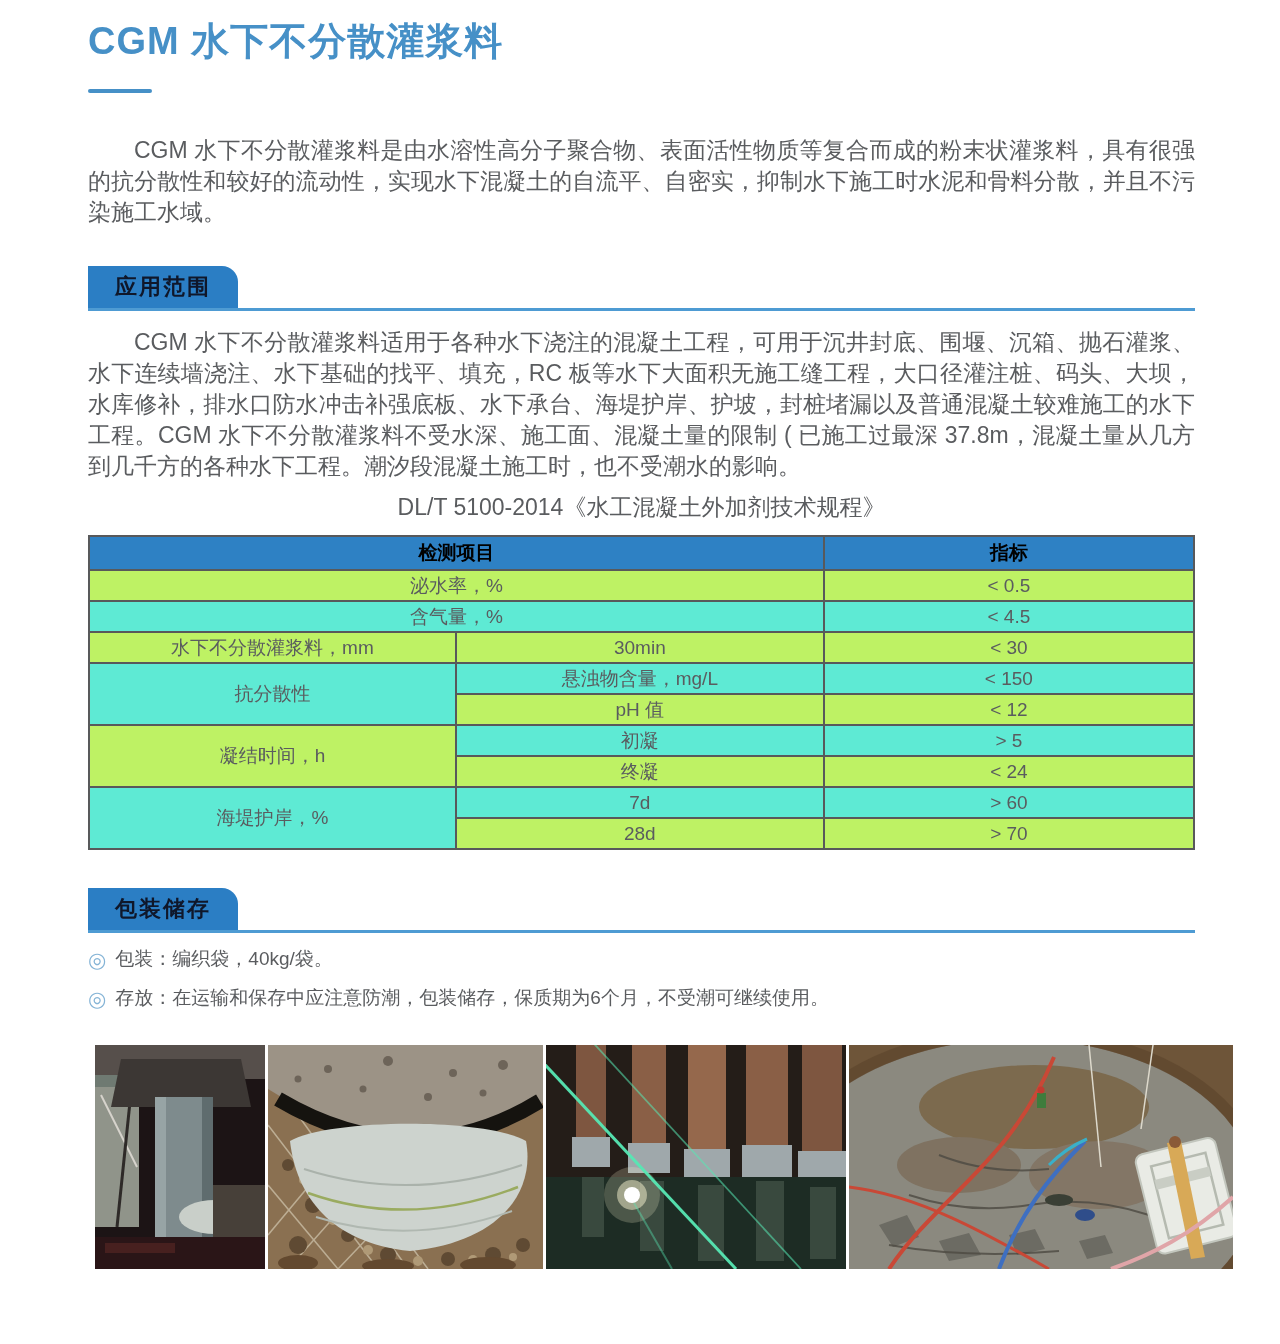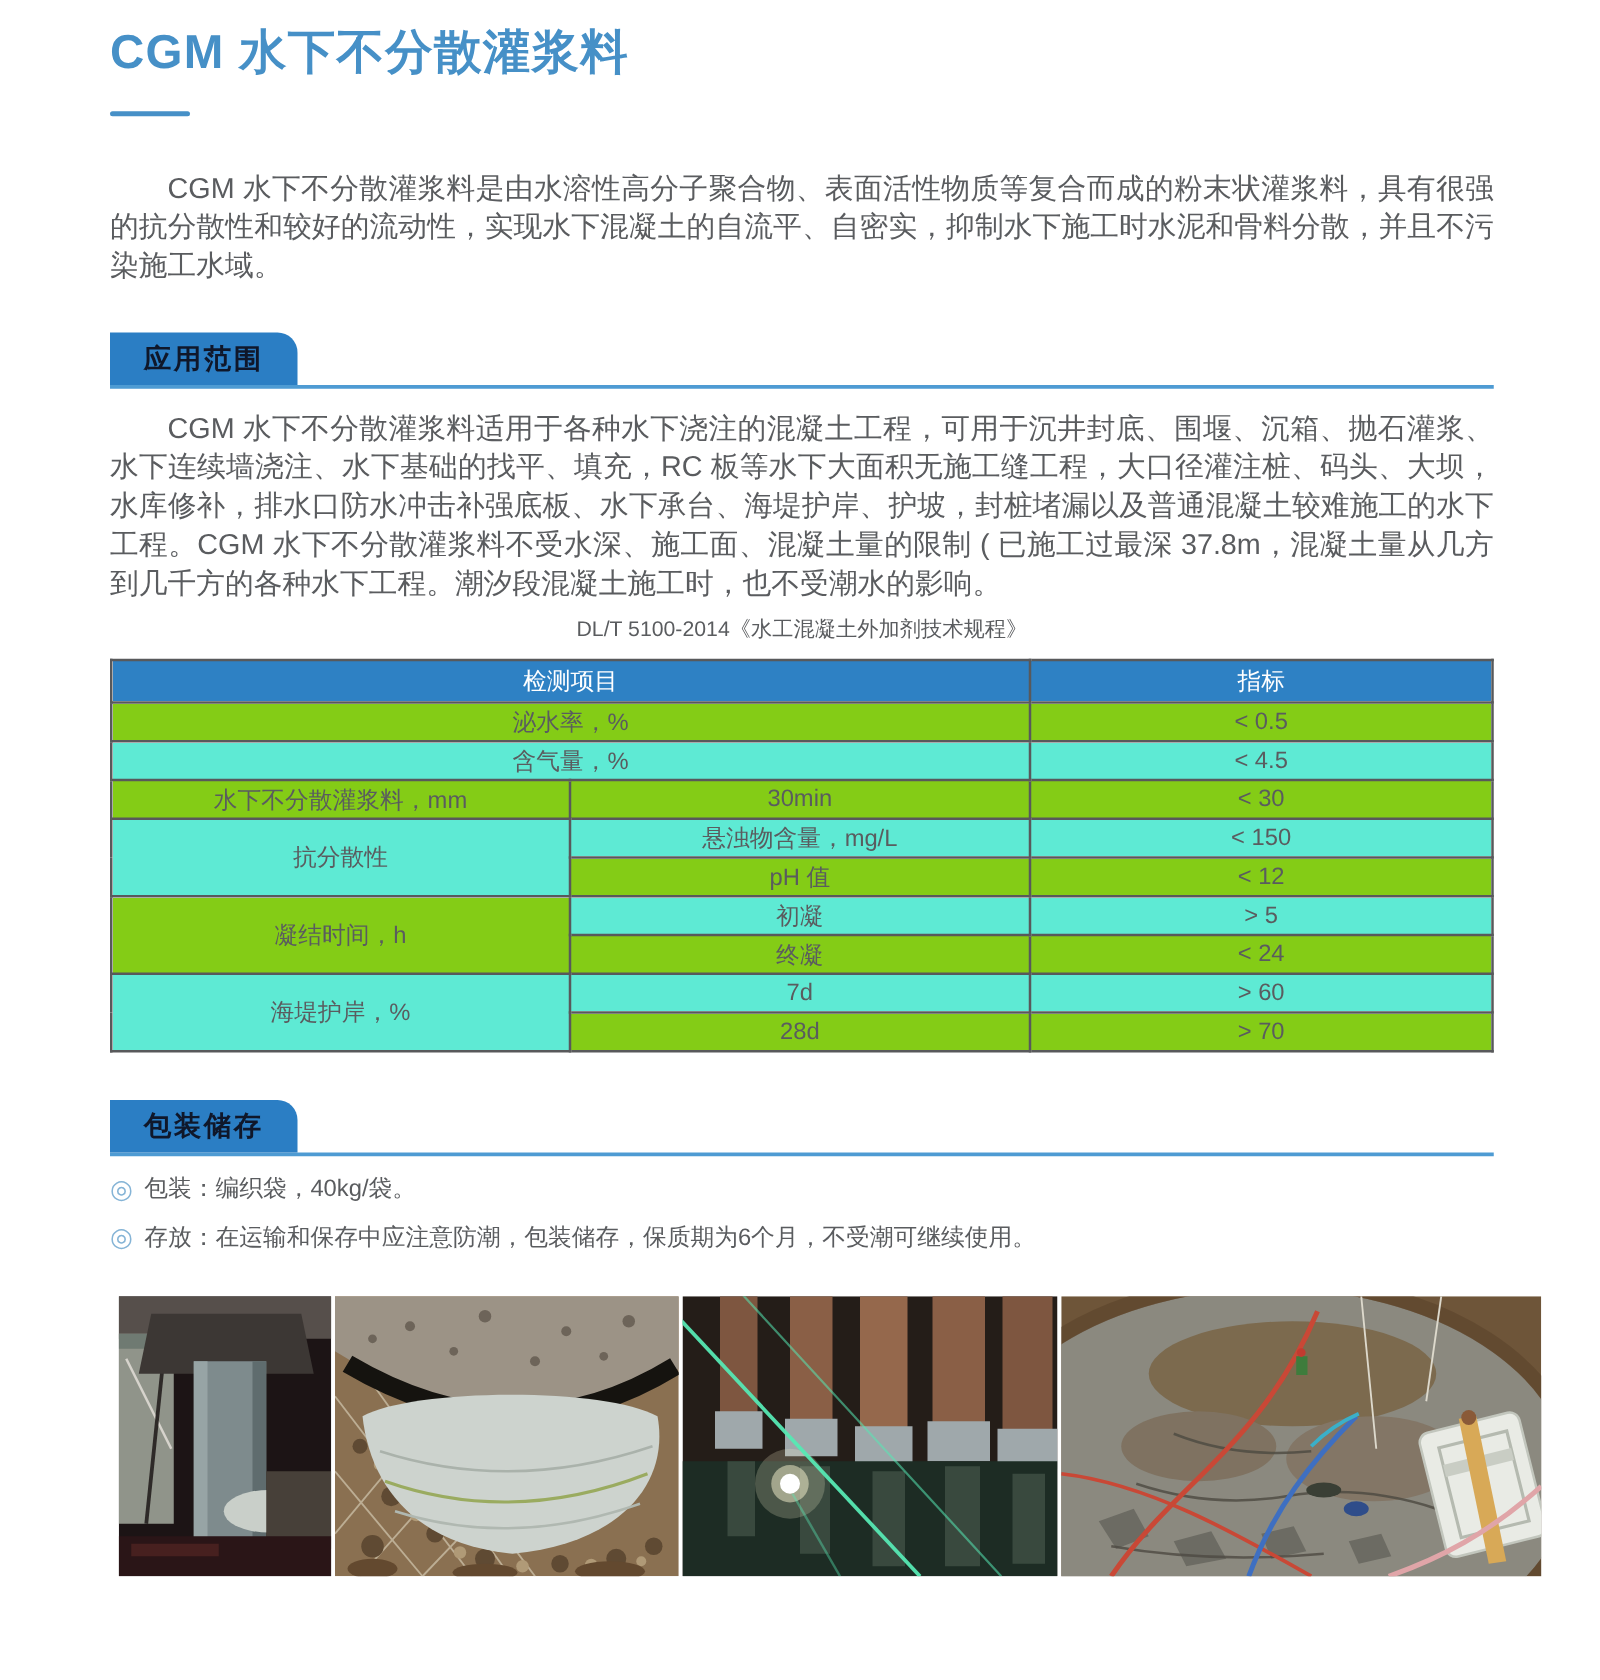--- a/index.html
+++ b/index.html
@@ -58,46 +58,46 @@
     font-weight: bold;
     line-height: 42px;
     padding: 0 27px;
     border-radius: 0 16px 0 0;
     letter-spacing: 2px;
     vertical-align: bottom;
   }
   .standard-line {
     margin-top: 10px;
     text-align: center;
-    font-size: 17px;
+    font-size: 23px;
     color: #5a5c5f;
   }
   table.perf-table {
     width: 100%;
     border-collapse: collapse;
     margin-top: 12px;
     table-layout: fixed;
   }
   table.perf-table th,
   table.perf-table td {
     border: 2px solid #58595b;
     text-align: center;
     vertical-align: middle;
     font-size: 19px;
     padding: 0;
     height: 29px;
     overflow: hidden;
   }
   table.perf-table thead th {
     background: #2e81c4;
-    color: #ffffff;
-    font-weight: normal;
+    color: #000000;
+    font-weight: bold;
     height: 32px;
   }
-  td.g { background: #84cc16; }
+  td.g { background: #bef264; }
   td.w { background: #5eead4; }
   .bullet {
     display: flex;
     align-items: center;
     margin-top: 13px;
     font-size: 19px;
     color: #5a5c5f;
   }
   .bullet:first-of-type { margin-top: 16px; }
   .bullet-icon {

